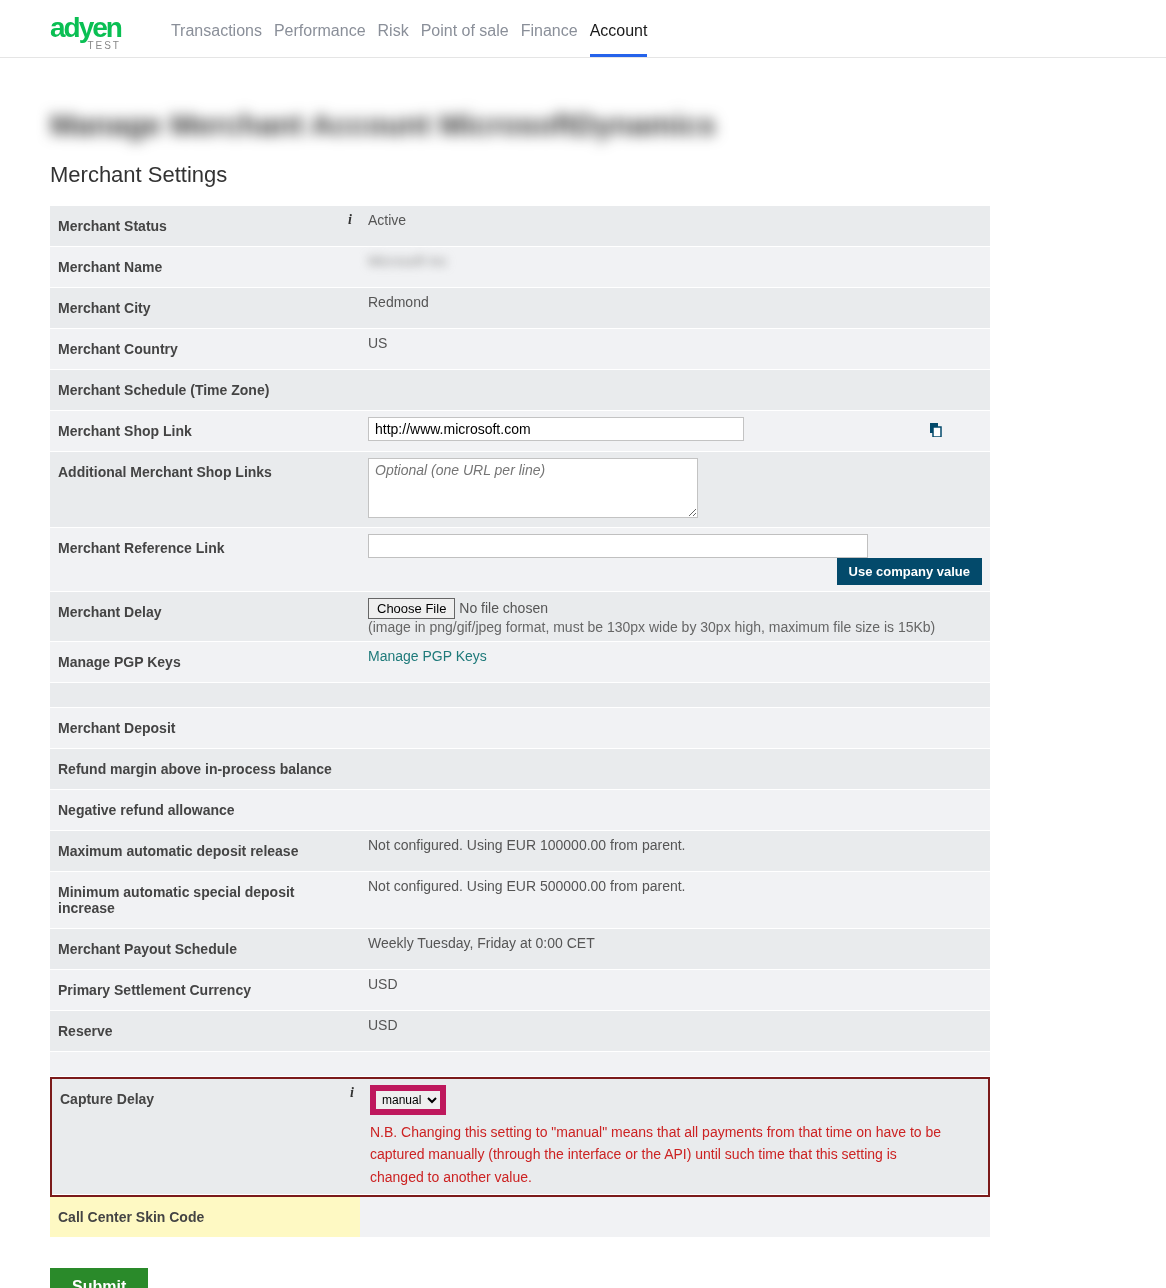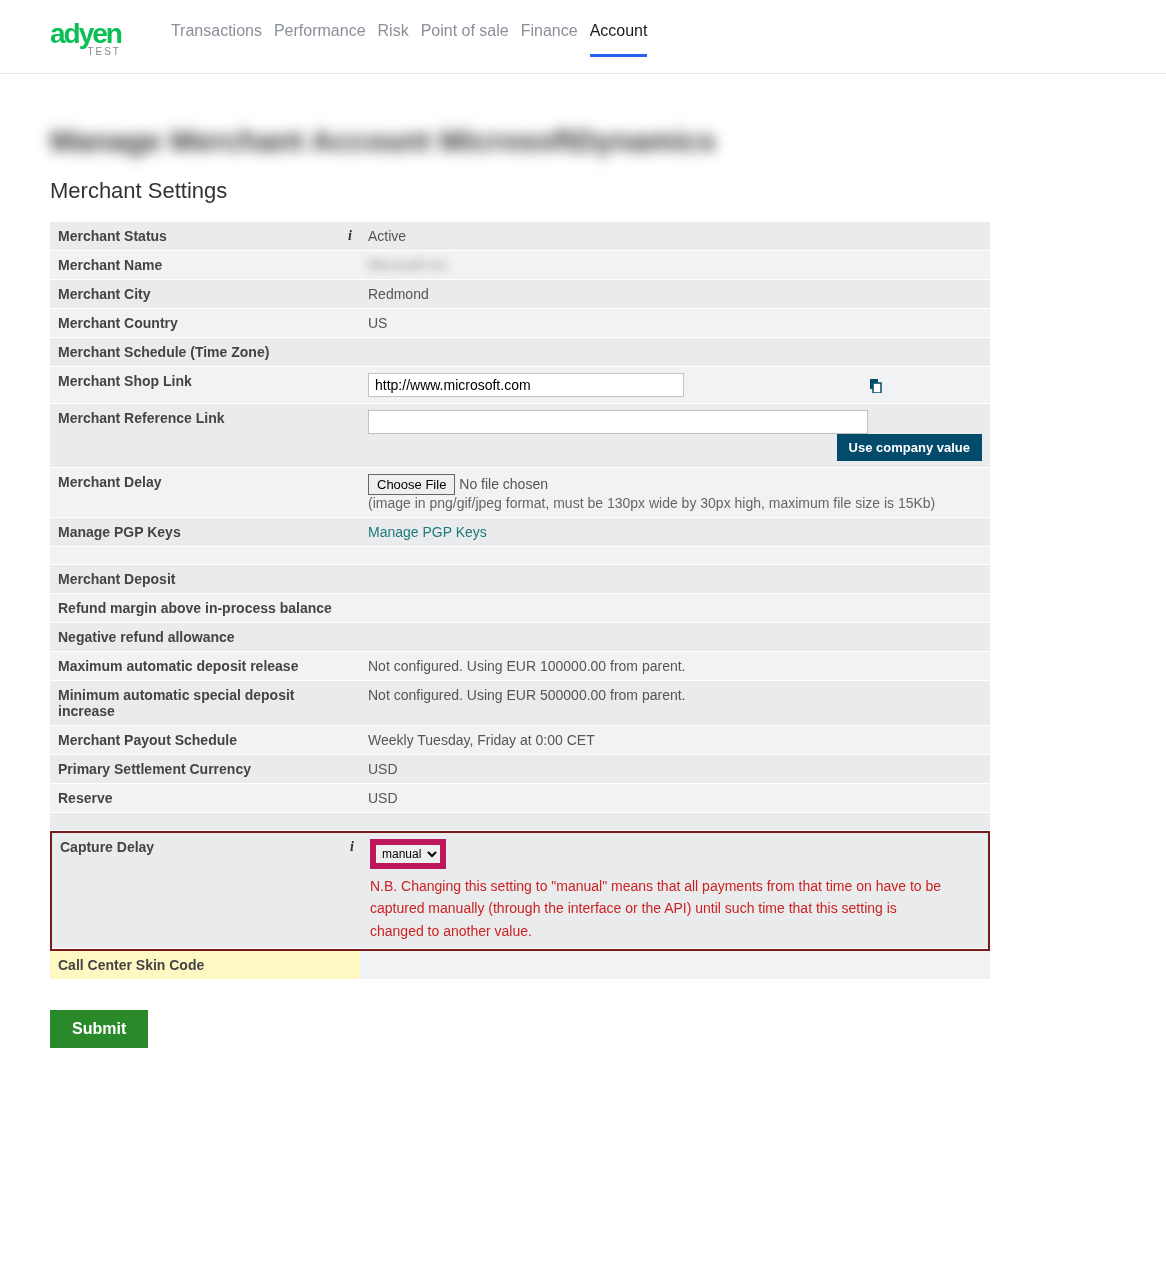--- a/index.html
+++ b/index.html
@@ -1,35 +1,35 @@
 <!DOCTYPE html>
 <html><head>
   <meta charset="utf-8">
   <style>
     * { box-sizing: border-box; margin: 0; padding: 0; }
     body { font-family: -apple-system, BlinkMacSystemFont, "Segoe UI", Arial, sans-serif; background: #fff; color: #333; font-size: 14px; }
-    .topbar { display: flex; align-items: flex-end; padding: 8px 50px 16px 50px; border-bottom: 1px solid #e5e5e5; }
+    .topbar { display: flex; align-items: center; padding: 8px 50px 0 50px; border-bottom: 1px solid #e5e5e5; }
     .logo { margin-right: 50px; }
     .logo-text { font-family: Arial, sans-serif; font-weight: 900; font-size: 28px; color: #0abf53; letter-spacing: -2px; line-height: 1; }
     .logo-sub { font-size: 10px; color: #888; text-align: right; letter-spacing: 2px; margin-top: -2px; }
     .nav { display: flex; gap: 12px; }
     .nav-item { color: #8a8f99; font-size: 16px; padding: 14px 0; cursor: pointer; border-bottom: 3px solid transparent; }
     .nav-item.active { color: #1a1a1a; border-bottom-color: #2563eb; }
     .content { padding: 20px 50px; max-width: 1040px; }
     .page-title-blur { font-size: 30px; font-weight: 600; color: #333; filter: blur(7px); padding: 30px 0 20px 0; user-select: none; }
     .section-title { font-size: 22px; color: #333; font-weight: 400; margin-bottom: 18px; }
     .settings-table { width: 100%; border-collapse: collapse; }
     .settings-table tr { border-bottom: 1px solid #fff; }
     .settings-table tr:nth-child(odd) td { background: #e9ebed; }
     .settings-table tr:nth-child(even) td { background: #f1f2f4; }
     .settings-table td { background: #e9ebed; vertical-align: top; }
-    .label-cell { width: 310px; padding: 6px 8px; font-weight: 600; color: #444; position: relative; }
+    .label-cell { width: 310px; padding: 12px 8px; font-weight: 600; color: #444; position: relative; }
     .value-cell { padding: 6px 8px; color: #555; }
     .info-icon { position: absolute; right: 8px; top: 6px; font-style: italic; font-family: Georgia, serif; font-weight: bold; color: #333; cursor: pointer; }
-    .text-input { width: 316px; border: 1px solid #c3c3c3; padding: 3px 6px; font-size: 14px; font-family: Arial, sans-serif; }
+    .text-input { width: 376px; border: 1px solid #c3c3c3; padding: 3px 6px; font-size: 14px; font-family: Arial, sans-serif; }
     .textarea-input { width: 330px; height: 60px; border: 1px solid #c3c3c3; padding: 3px 6px; font-size: 14px; font-style: italic; color: #999; font-family: inherit; resize: both; }
     .ref-input { width: 500px; border: 1px solid #c0c0c0; padding: 3px 6px; font-size: 14px; }
     .btn-company { background: #034a6b; color: #fff; padding: 6px 12px; font-size: 13px; font-weight: 600; border: none; float: right; cursor: pointer; }
     .file-btn { border: 1px solid #666; background: #efefef; padding: 2px 8px; font-size: 13px; cursor: pointer; }
     .file-hint { color: #666; display: block; }
     .link-text { color: #1e7a7a; cursor: pointer; }
     .copy-icon { display: inline-block; width: 14px; height: 14px; vertical-align: middle; margin-left: 180px; cursor: pointer; }
     select.small { font-size: 12px; padding: 1px 2px; border: 6px solid #be185d; }
     .highlight-container { border: 2px solid #7b1a1a; }
     .warn-text { color: #c22; margin-top: 6px; line-height: 1.6; max-width: 580px; }
@@ -87,20 +87,26 @@
     <tr>
       <td class="label-cell">Merchant Shop Link</td>
       <td class="value-cell">
         <input type="text" class="text-input" value="http://www.microsoft.com" style="">
         <span class="copy-icon">
           <svg width="14" height="14" viewBox="0 0 14 14">
                 <rect x="2" y="0" width="8" height="10" fill="#034a6b"></rect>
                 <rect x="5" y="4" width="8" height="10" fill="#fff" stroke="#034a6b" stroke-width="1.5"></rect>
               </svg>
         </span>
+      </td>
+    </tr>
+    <tr>
+      <td class="label-cell">Additional Merchant Shop Links</td>
+      <td class="value-cell">
+        <textarea class="textarea-input" placeholder="Optional (one URL per line)" style=""></textarea>
       </td>
     </tr>
     <tr>
       <td class="label-cell">Merchant Reference Link</td>
       <td class="value-cell">
         <input type="text" class="ref-input" value="" style="">
         <button class="btn-company">Use company value</button>
       </td>
     </tr>
     <tr>

